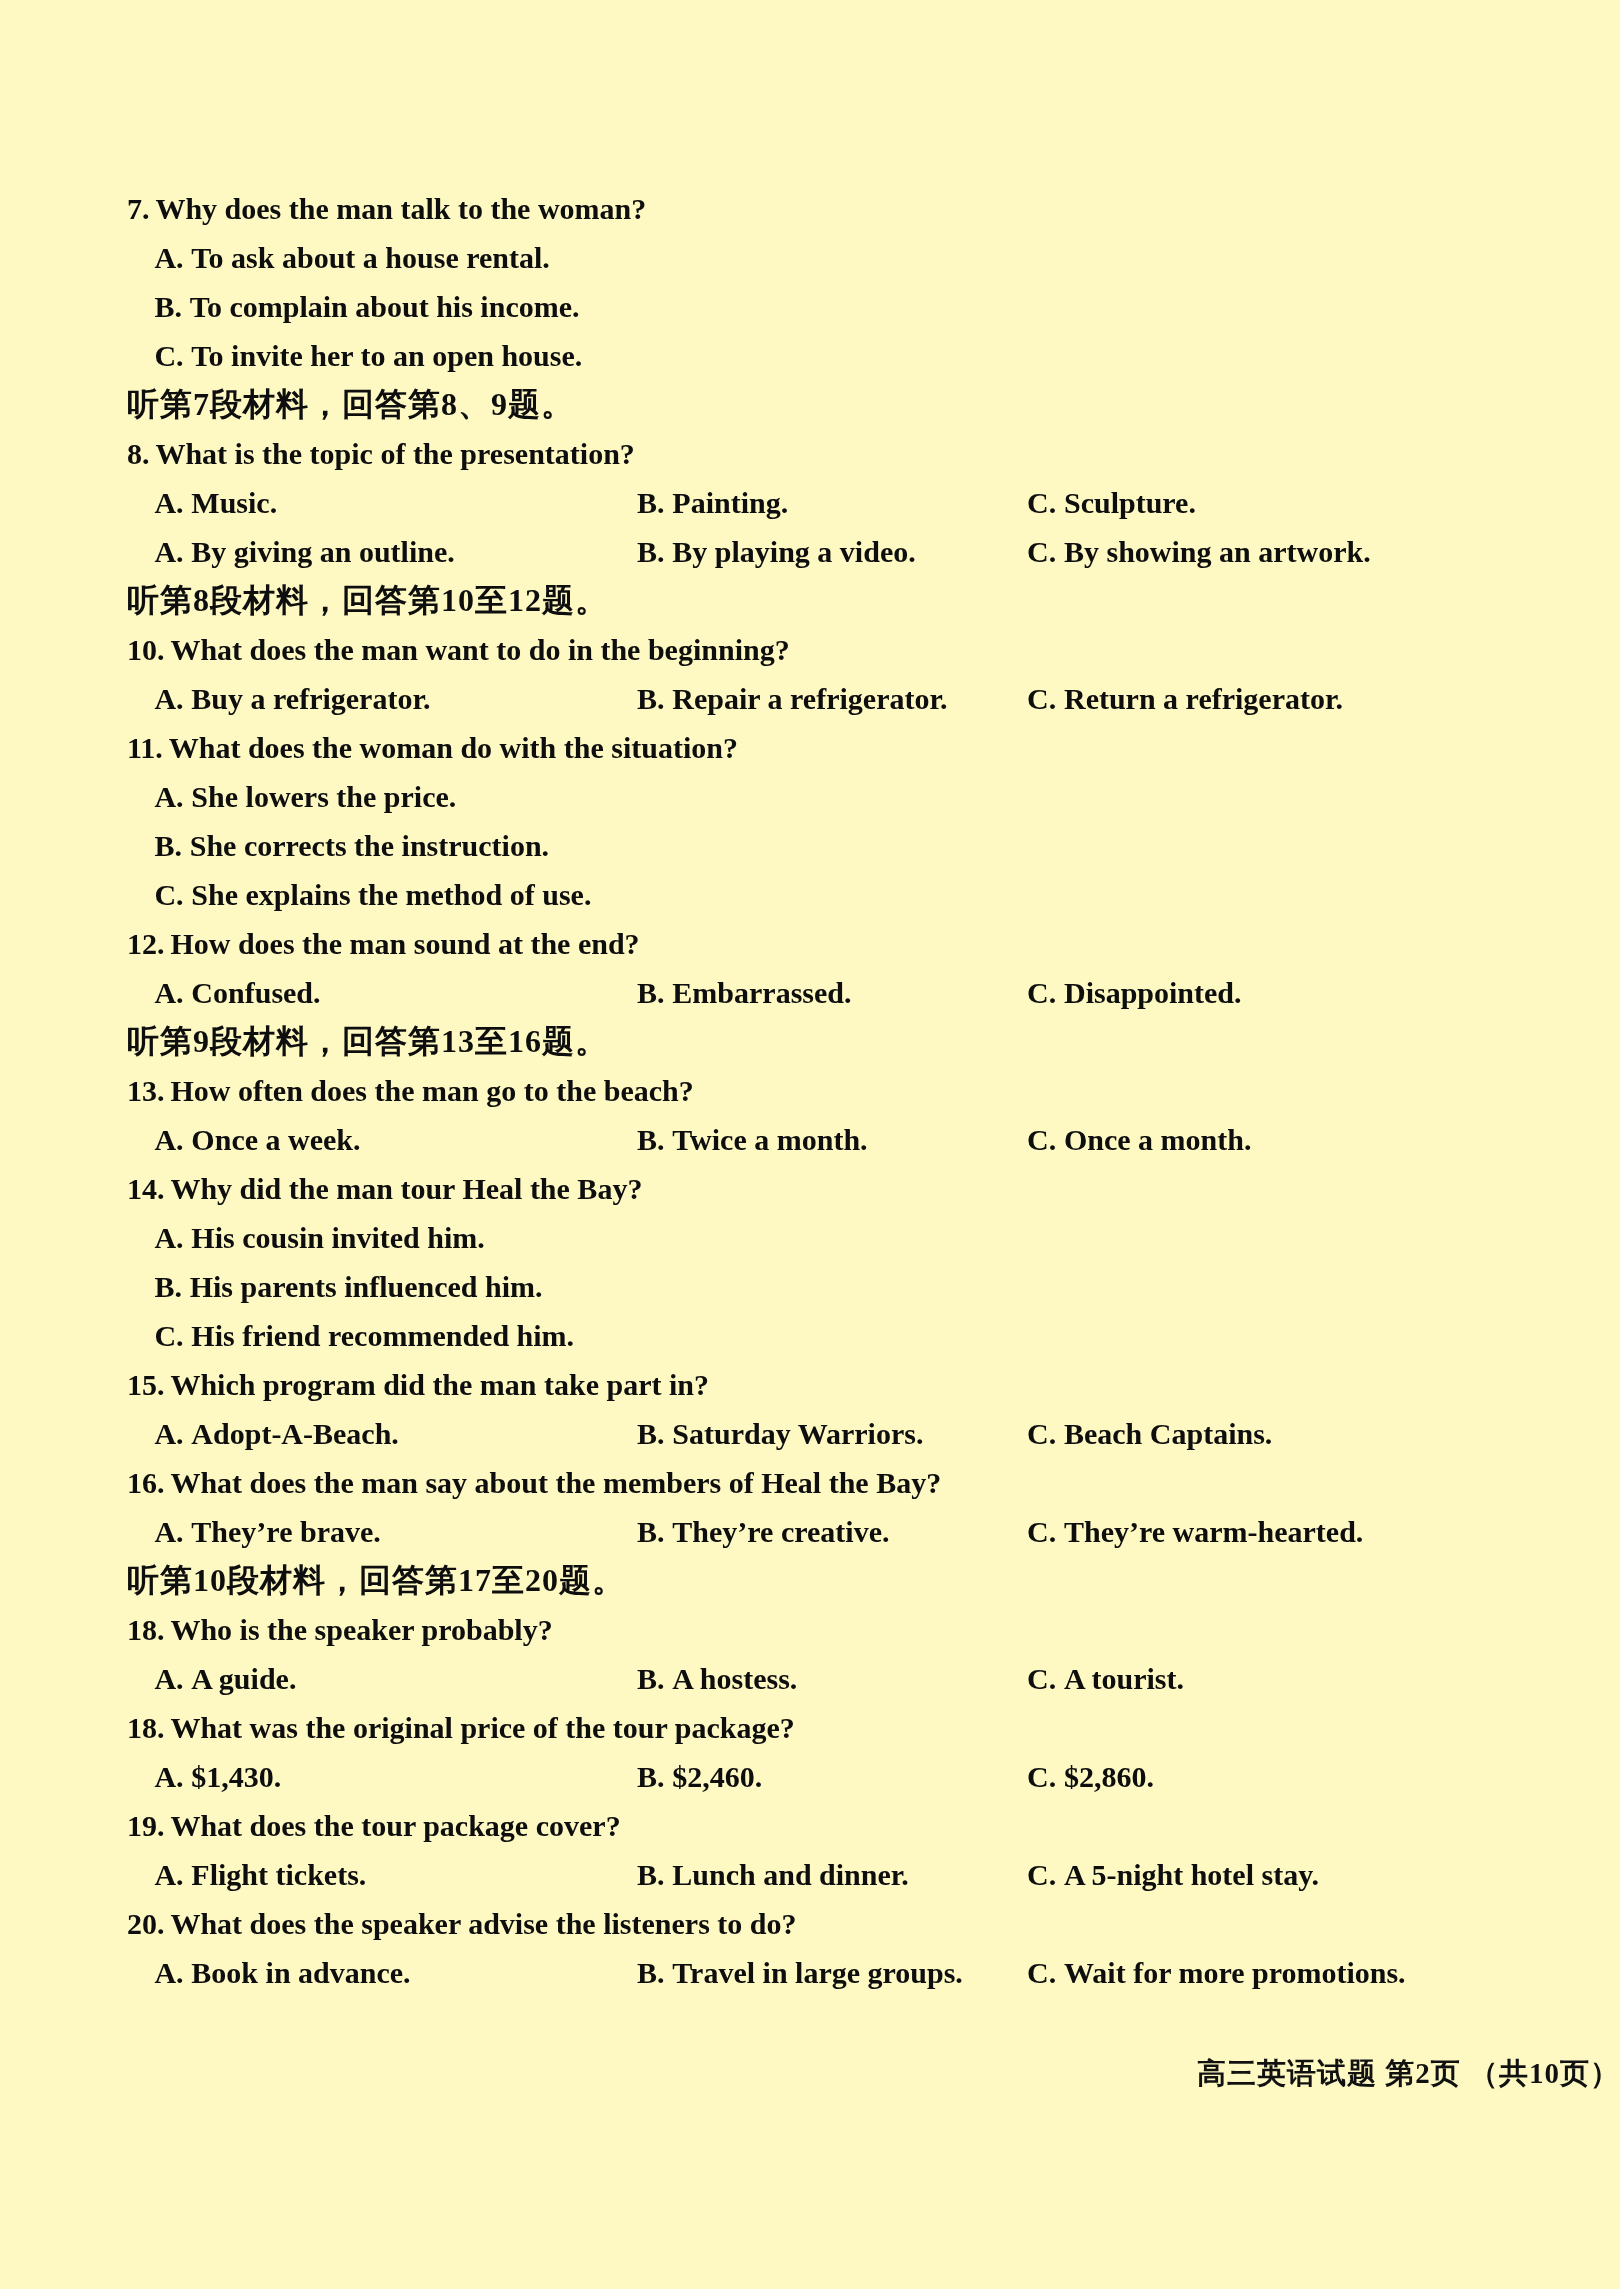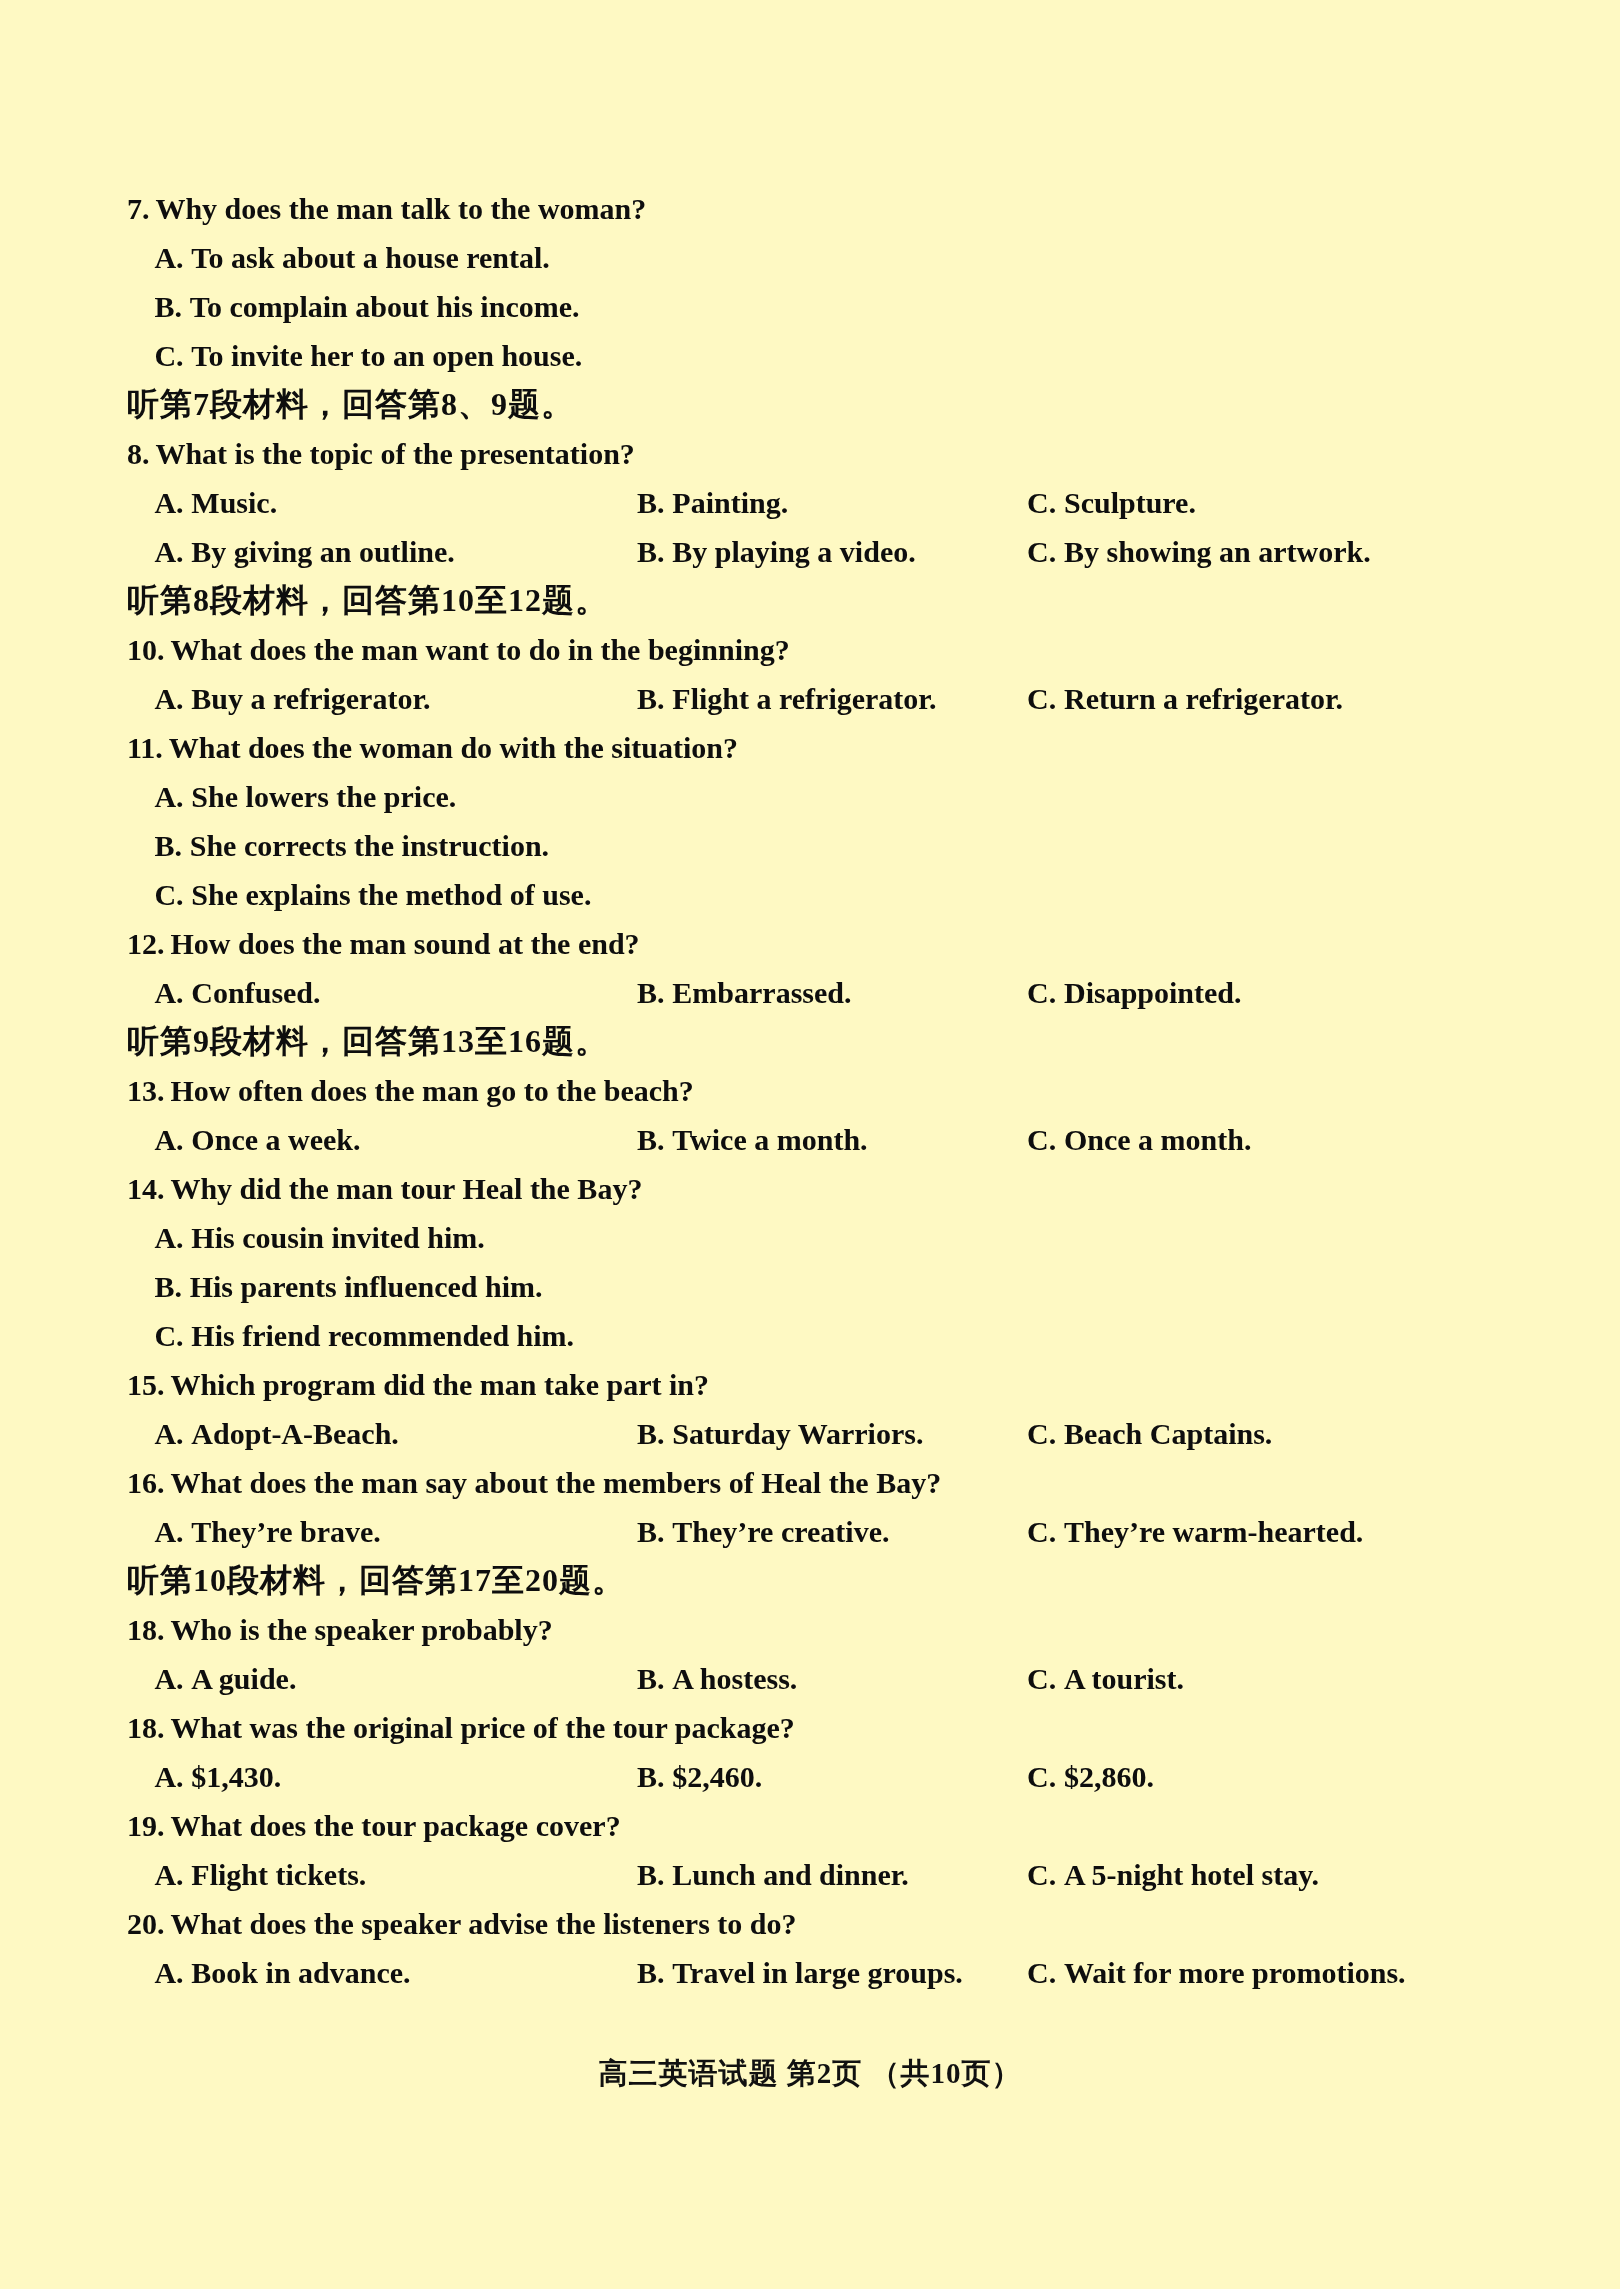--- a/index.html
+++ b/index.html
@@ -9,21 +9,21 @@
   .content{position:absolute;left:127px;top:184px;right:29px;font-weight:bold;}
   .line{height:49px;line-height:49px;white-space:nowrap;position:relative;font-size:30px;}
   .section-header{font-size:32px;letter-spacing:1px;}
   .question-line .qnum{padding-right:5.9px;}
   .option-line{padding-left:27.4px;}
   .optlabel{padding-right:7.8px;}
   .option-row .opt{position:absolute;top:0;}
   .opt-col-0{left:27.4px;}
   .opt-col-1{left:510px;}
   .opt-col-2{left:900px;}
-  .footer{position:absolute;top:2054px;left:0;width:1620px;text-align:center;
+  .footer{position:absolute;top:2054px;left:0;width:1620px;text-align:right;
           font-size:29px;font-weight:bold;letter-spacing:1px;color:#111;}
 </style>
 </head>
 <body>
 
 <div class="page">
   <main id="content" class="content">
       <div class="line question-line"><span class="qnum">7.</span><span class="qtext">Why does the man talk to the woman?</span></div>
       <div class="line option-line"><span class="optlabel">A.</span><span class="opttext">To ask about a house rental.</span></div>
       <div class="line option-line"><span class="optlabel">B.</span><span class="opttext">To complain about his income.</span></div>
@@ -37,21 +37,21 @@
       </div>
       <div class="line option-row">
         <span class="opt opt-col-0"><span class="optlabel">A.</span><span class="opttext">By giving an outline.</span></span>
         <span class="opt opt-col-1"><span class="optlabel">B.</span><span class="opttext">By playing a video.</span></span>
         <span class="opt opt-col-2"><span class="optlabel">C.</span><span class="opttext">By showing an artwork.</span></span>
       </div>
       <div class="line section-header">听第8段材料，回答第10至12题。</div>
       <div class="line question-line"><span class="qnum">10.</span><span class="qtext">What does the man want to do in the beginning?</span></div>
       <div class="line option-row">
         <span class="opt opt-col-0"><span class="optlabel">A.</span><span class="opttext">Buy a refrigerator.</span></span>
-        <span class="opt opt-col-1"><span class="optlabel">B.</span><span class="opttext">Flight a refrigerator.</span></span>
+        <span class="opt opt-col-1"><span class="optlabel">B.</span><span class="opttext">Repair a refrigerator.</span></span>
         <span class="opt opt-col-2"><span class="optlabel">C.</span><span class="opttext">Return a refrigerator.</span></span>
       </div>
       <div class="line question-line"><span class="qnum">11.</span><span class="qtext">What does the woman do with the situation?</span></div>
       <div class="line option-line"><span class="optlabel">A.</span><span class="opttext">She lowers the price.</span></div>
       <div class="line option-line"><span class="optlabel">B.</span><span class="opttext">She corrects the instruction.</span></div>
       <div class="line option-line"><span class="optlabel">C.</span><span class="opttext">She explains the method of use.</span></div>
       <div class="line question-line"><span class="qnum">12.</span><span class="qtext">How does the man sound at the end?</span></div>
       <div class="line option-row">
         <span class="opt opt-col-0"><span class="optlabel">A.</span><span class="opttext">Confused.</span></span>
         <span class="opt opt-col-1"><span class="optlabel">B.</span><span class="opttext">Embarrassed.</span></span>

